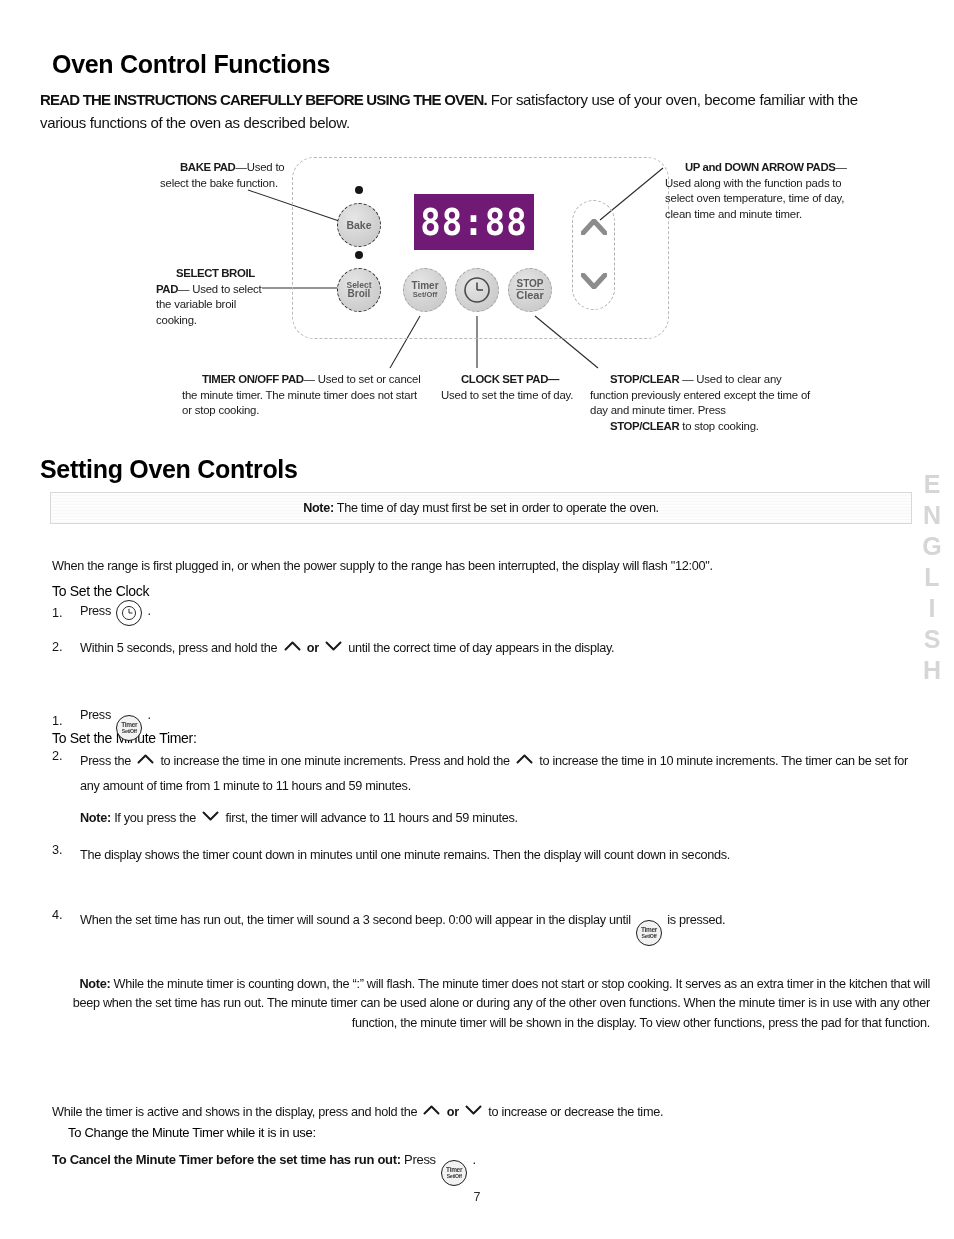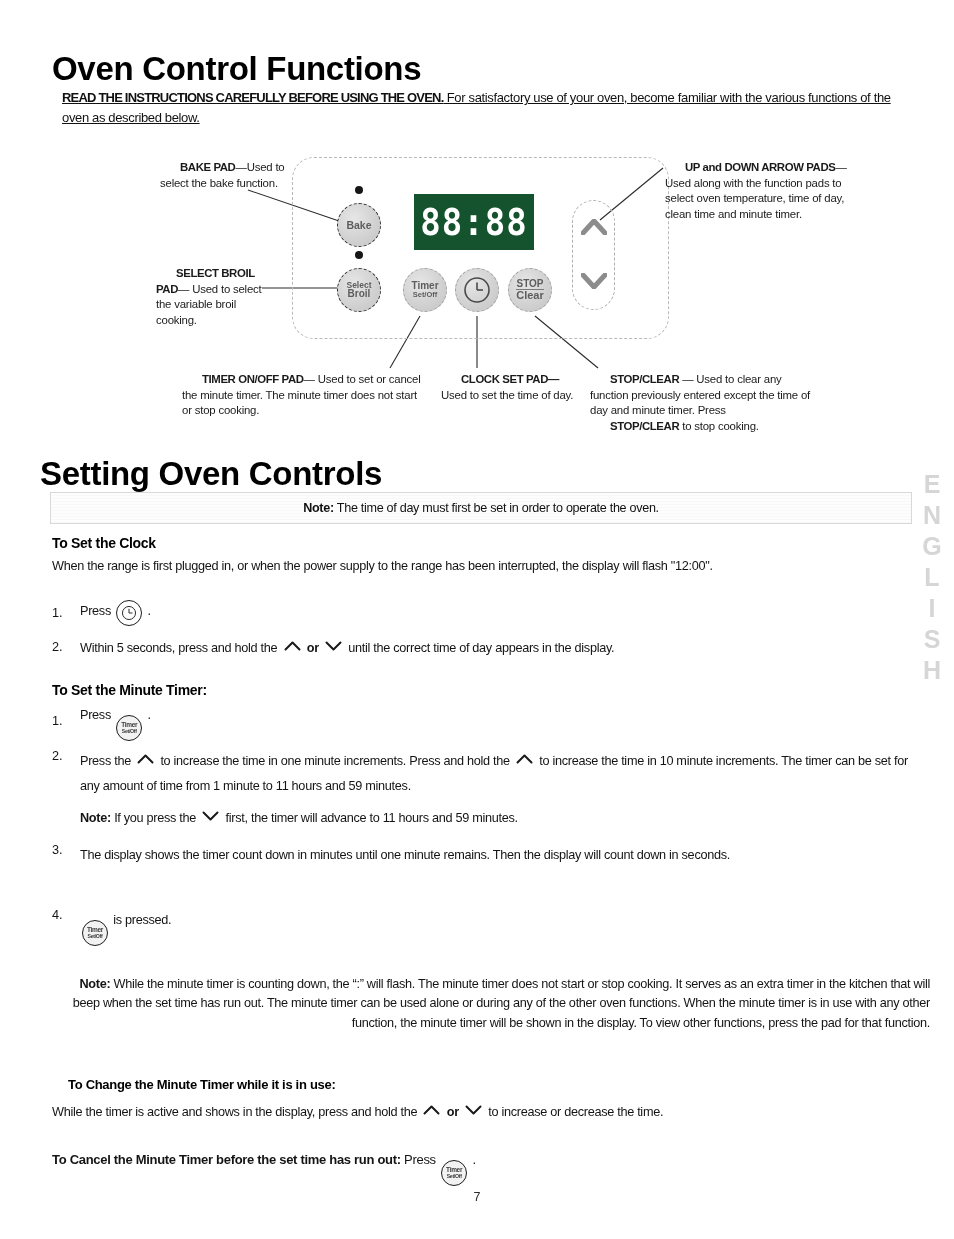--- a/index.html
+++ b/index.html
@@ -12,55 +12,54 @@
     font-family: "Liberation Sans", sans-serif;
     color: #111;
     position: relative;
     overflow: hidden;
   }
   .page { position: relative; width: 954px; height: 1239px; padding: 0; }
 
   
   .h1 {
     position: absolute;
-    font-size: 33px;
+    font-size: 25px;
     font-weight: bold;
     letter-spacing: -0.3px;
     color: #000;
   }
   #title-main { left: 52px; top: 50px; }
   #title-setting { left: 40px; top: 455px; }
 
   .intro {
     position: absolute;
-    left: 62px; top: 88px; width: 858px;
-    font-size: 13px;
+    left: 40px; top: 88px; width: 858px;
+    font-size: 15px;
     line-height: 1.55;
     color: #111;
     letter-spacing: -0.35px;
-    text-decoration: underline;
   }
   .intro b { font-weight: bold; letter-spacing: -0.8px; }
 
   
   .diagram { position: absolute; left: 0; top: 150px; width: 954px; height: 300px; }
 
   .panel-outline {
     position: absolute;
     left: 292px; top: 7px;
     width: 377px; height: 182px;
     border: 1.3px dashed #b9b9b9;
     border-radius: 22px;
   }
 
   .display {
     position: absolute;
     left: 414px; top: 44px;
     width: 120px; height: 56px;
-    background: #14532d;
+    background: #701a75;
     display: flex; align-items: center; justify-content: center;
   }
   .display-digits {
     font-family: "DejaVu Sans Mono", monospace;
     color: #fff;
     font-size: 34px;
     font-weight: bold;
     letter-spacing: 1px;
     line-height: 1;
     transform: scaleY(1.12);
@@ -151,23 +150,24 @@
     display: flex; align-items: center; justify-content: center;
     font-size: 12.6px;
     letter-spacing: -0.3px;
   }
   .note-band b { font-weight: bold; }
 
   
   .sub {
     position: absolute;
     font-size: 14px;
-    font-weight: bold;
+    font-weight: normal;
     color: #000;
     letter-spacing: -0.3px;
+    margin-top: 48px;
   }
   .para {
     position: absolute;
     font-size: 12.7px;
     line-height: 1.52;
     color: #141414;
     letter-spacing: -0.3px;
   }
   .para b { font-weight: bold; }
 
@@ -376,20 +376,21 @@
         <polyline points="1.5,1.5 8.5,8.5 15.5,1.5" fill="none" stroke="#1a1a1a" stroke-width="2" stroke-linecap="round" stroke-linejoin="round"></polyline>
       </svg>
     <span>first, the timer will advance to 11 hours and 59 minutes.</span>
   </div>
 
   <div class="list-num" style="left:52px; top:843px;">3.</div>
   <div class="list-item" style="left:80px; top:843px; width:832px; line-height:1.95;">The display shows the timer count down in minutes until one minute remains. Then the display will count down in seconds.</div>
 
   <div class="list-num" style="left:52px; top:908px;">4.</div>
   <div class="list-item" style="left:80px; top:908px; width:832px; line-height:1.95;">
+    <span>When the set time has run out, the timer will sound a 3 second beep. 0:00 will appear in the display until</span>
     <span class="inline-pad">
       <span class="l1">Timer</span>
       <span class="l2">Set/Off</span>
     </span>
     <span>is pressed.</span>
   </div>
 
   <div class="para" style="left:68px; top:975px; width:862px;text-align:right;">
     <b>Note:</b><span> While the minute timer is counting down, the “:” will flash. The minute timer does not start or stop cooking. It serves as an extra timer in the kitchen that will beep when the set time has run out. The minute timer can be used alone or during any of the other oven functions. When the minute timer is in use with any other function, the minute timer will be shown in the display. To view other functions, press the pad for that function.</span>
   </div>

